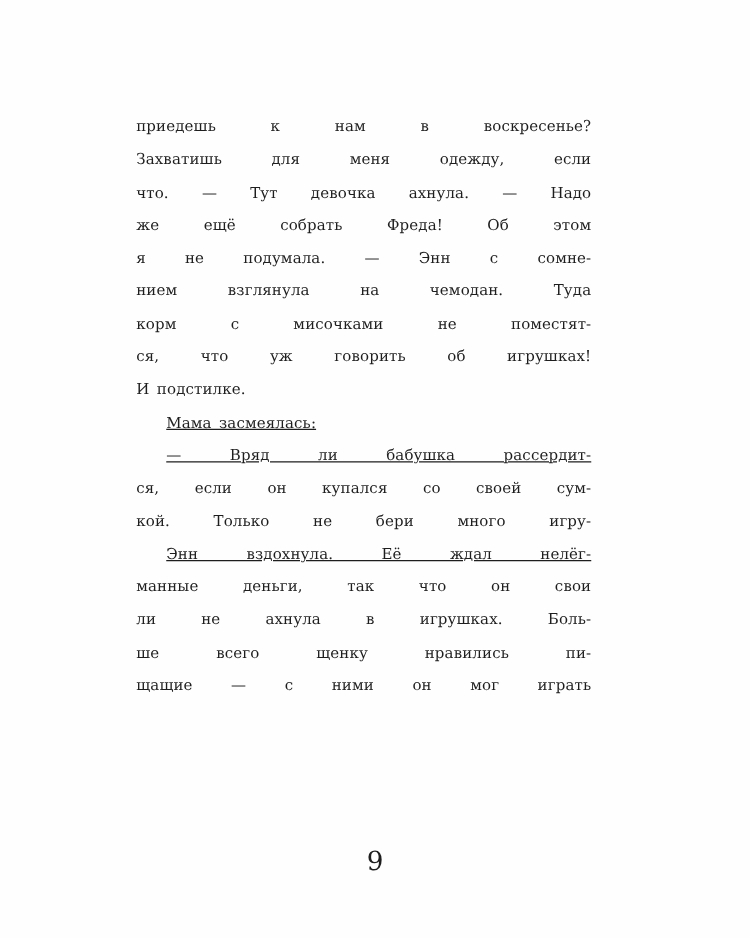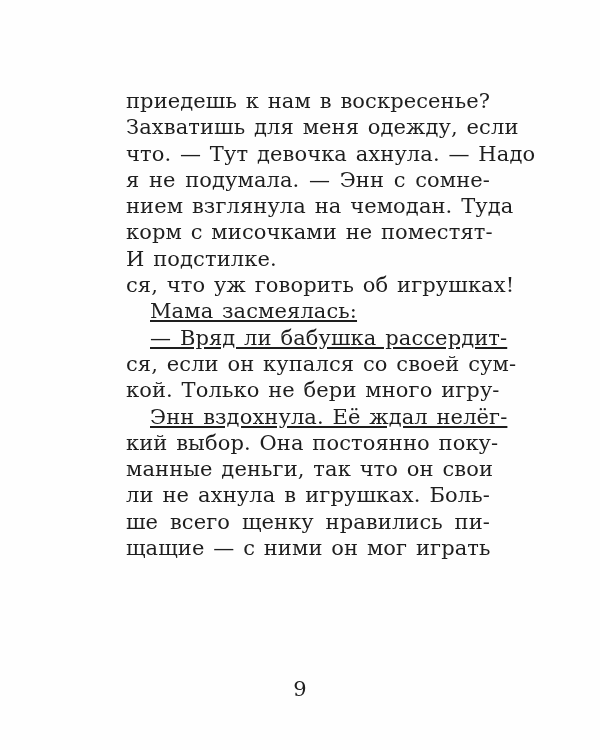--- a/index.html
+++ b/index.html
@@ -14,25 +14,25 @@
       overflow: hidden;
     }
     .page {
       position: absolute;
       left: 0; top: 0;
       width: 600px; height: 750px;
       background: #fefefe;
     }
     .text-block {
       position: absolute;
-      left: 126px;
+      left: 109px;
       top: 88px;
       width: 364px;
       font-family: "DejaVu Serif", "Liberation Serif", serif;
-      font-size: 21px;
+      font-size: 12px;
       color: #1e1e1e;
       letter-spacing: 0.1px;
     }
     .line {
       display: block;
       height: 26.3px;
       line-height: 26.3px;
       white-space: nowrap;
       text-align: justify;
       text-align-last: justify;
@@ -57,30 +57,30 @@
     }
   </style>
 </head>
 <body>
 
 <div class="page">
   <div class="text-block">
     <span class="line">приедешь к нам в воскресенье?</span>
     <span class="line">Захватишь для меня одежду, если</span>
     <span class="line">что. — Тут девочка ахнула. — Надо</span>
+    <span class="line">же ещё собрать Фреда! Об этом</span>
     <span class="line">я не подумала. — Энн с сомне-</span>
     <span class="line">нием взглянула на чемодан. Туда</span>
     <span class="line">корм с мисочками не поместят-</span>
+    <span class="line">ся, что уж говорить об игрушках!</span>
     <span class="line last">И подстилке.</span>
-    <span class="line">ся, что уж говорить об игрушках!</span>
     <span class="line indent last">Мама засмеялась:</span>
     <span class="line indent">— Вряд ли бабушка рассердит-</span>
     <span class="line">ся, если он купался со своей сум-</span>
     <span class="line">кой. Только не бери много игру-</span>
     <span class="line indent">Энн вздохнула. Её ждал нелёг-</span>
-    <span class="line">кий выбор. Она постоянно поку-</span>
     <span class="line">манные деньги, так что он свои</span>
     <span class="line">ли не ахнула в игрушках. Боль-</span>
     <span class="line">ше всего щенку нравились пи-</span>
     <span class="line">щащие — с ними он мог играть</span>
   </div>
   <div class="page-number">9</div>
 </div>
 
 </body></html>

